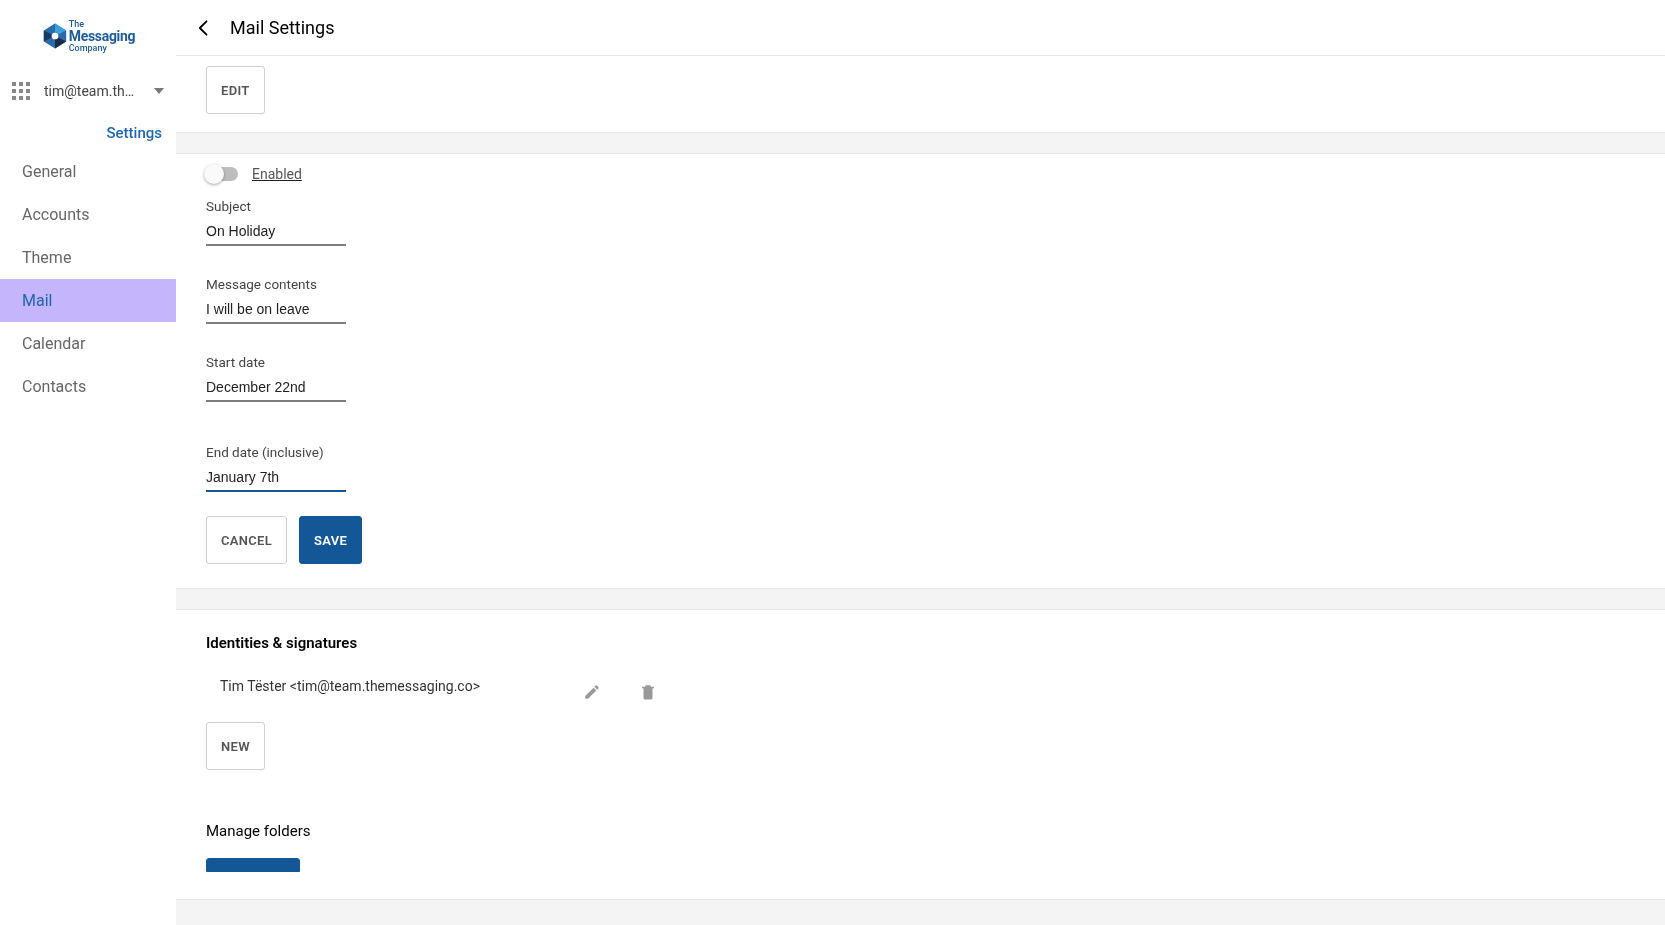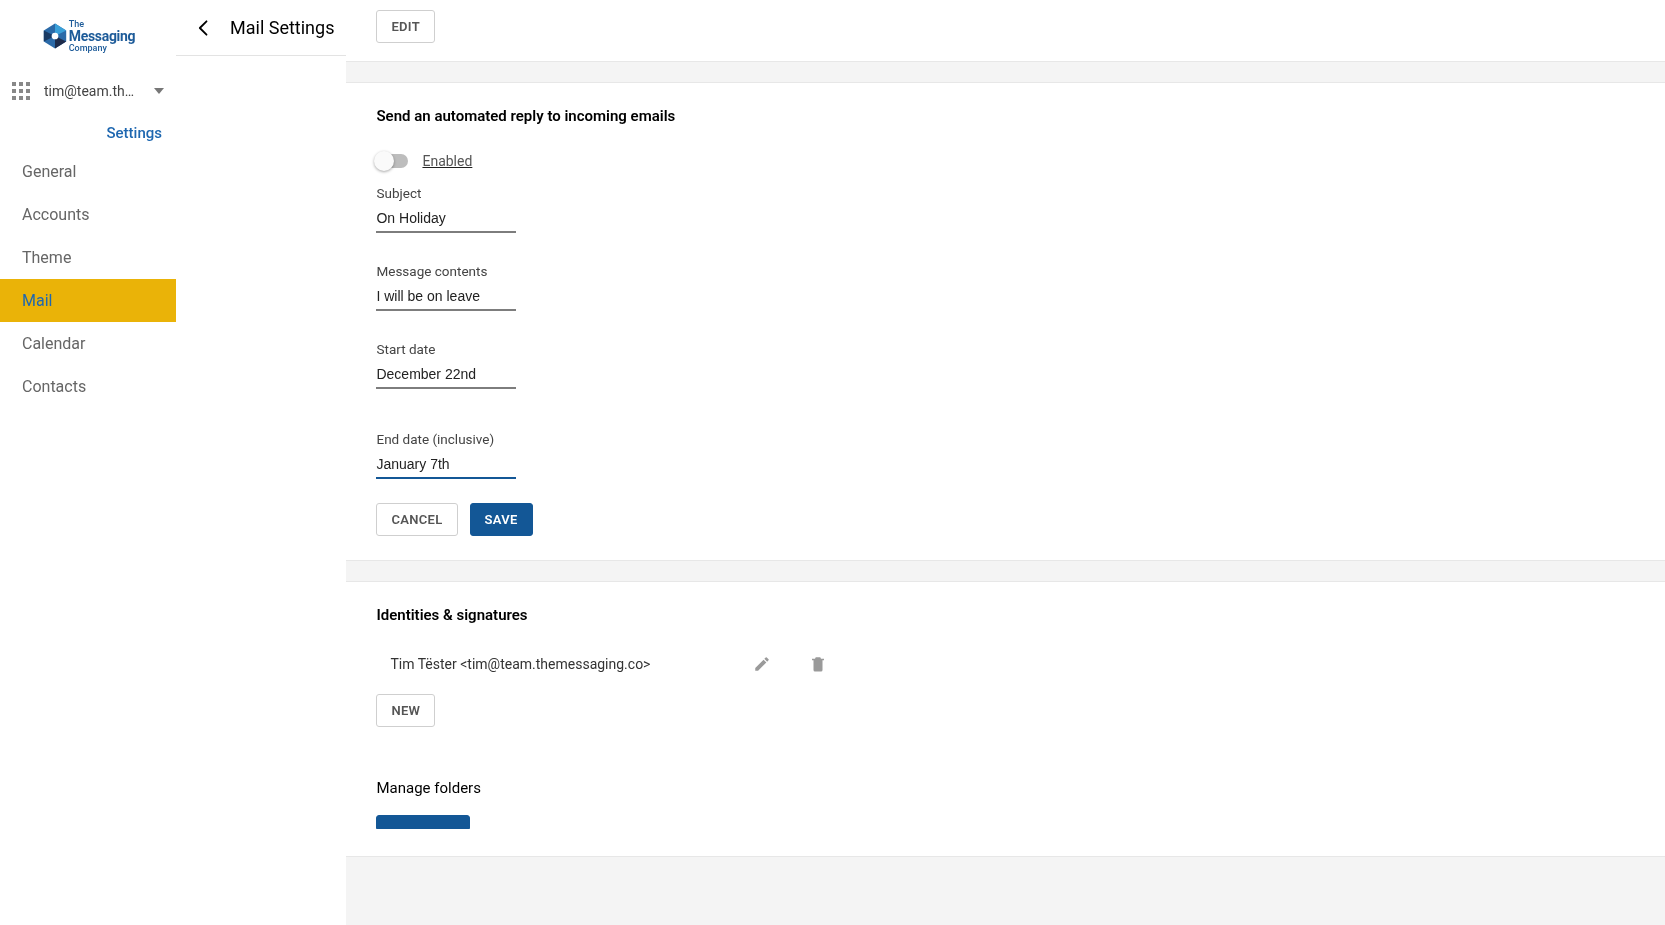--- a/index.html
+++ b/index.html
@@ -18,59 +18,59 @@
 .logo-text .line3 { font-size: 9px; color: #1d5b99; font-weight: 500; }
 
 .account-row { display: flex; align-items: center; padding: 10px 12px; gap: 14px; color: #555; }
 .apps-icon { width: 18px; height: 18px; flex: none; }
 .apps-icon rect { fill: #888; }
 .account-email { flex: 1; font-size: 14px; color: #444; white-space: nowrap; overflow: hidden; text-overflow: ellipsis; }
 .dropdown-caret { width: 10px; height: 10px; }
 
 .nav-title { padding: 14px 14px 8px 14px; font-size: 15px; font-weight: 500; color: #1e67b0; text-align: right; }
 .nav-item { padding: 12px 22px; font-size: 16px; color: #666; cursor: pointer; }
-.nav-item.active { background: #eab308; color: #1e67b0; }
-
-.main { flex: 1; display: flex; min-width: 0; }
+.nav-item.active { background: #c4b5fd; color: #1e67b0; }
+
+.main { flex: 1; display: flex; flex-direction: column; min-width: 0; }
 
 .page-header { height: 56px; border-bottom: 1px solid #e3e3e3; display: flex; align-items: center; padding: 0 12px; gap: 10px; }
 .back-btn { width: 32px; height: 32px; display: flex; align-items: center; justify-content: center; border-radius: 50%; cursor: pointer; }
 .back-btn svg { width: 20px; height: 20px; }
 .page-title { font-size: 18px; font-weight: 400; color: #000; }
 
 .content-wrap { flex: 1; background: #f4f4f4; overflow: hidden; position: relative; display: flex; }
 .content-scroll { flex: 1; overflow-y: scroll; }
 
 
 .content-scroll::-webkit-scrollbar { width: 14px; }
 .content-scroll::-webkit-scrollbar-track { background: #f4f4f4; }
 .content-scroll::-webkit-scrollbar-thumb { background: #cfcfcf; }
 .content-scroll::-webkit-scrollbar-button:single-button { background: #f4f4f4; height: 14px; display: block; }
 
 .panel { background: #fff; border: 1px solid #e7e7e7; border-left: none; border-right: none; margin-bottom: 20px; padding: 0 30px 24px 30px; }
 .panel.first { padding-top: 10px; padding-bottom: 18px; }
 .panel-title { font-size: 15px; font-weight: 600; color: #000; padding: 24px 0 16px 0; }
 
-.btn { display: inline-flex; align-items: center; justify-content: center; height: 33px; padding: 0 14px; font-size: 13px; font-weight: 600; letter-spacing: 0.3px; border: 1px solid #cfcfcf; background: #fff; color: #555; border-radius: 3px; cursor: pointer; user-select: none; }
+.btn { display: inline-flex; align-items: center; justify-content: center; height: 48px; padding: 0 14px; font-size: 13px; font-weight: 600; letter-spacing: 0.3px; border: 1px solid #cfcfcf; background: #fff; color: #555; border-radius: 3px; cursor: pointer; user-select: none; }
 .btn.primary { background: #135796; border-color: #135796; color: #fff; }
 
 .toggle-row { display: flex; align-items: center; gap: 14px; padding: 12px 0 6px 0; text-decoration: underline; }
 .toggle { width: 32px; height: 14px; background: #bdbdbd; border-radius: 8px; position: relative; cursor: pointer; }
 .toggle .knob { position: absolute; left: -2px; top: -3px; width: 20px; height: 20px; background: #fafafa; border-radius: 50%; box-shadow: 0 1px 3px rgba(0,0,0,0.35); }
 .toggle-label { font-size: 14px; color: #555; }
 
 .field { padding: 10px 0 2px 0; max-width: 340px; }
 .field-label { font-size: 13.5px; color: #444; margin-bottom: 6px; }
 .input-line { border: none; border-bottom: 2px solid #7d7d7d; background: transparent; font-size: 14px; color: #222; padding: 3px 0 5px 0; width: 140px; outline: none; }
 .input-line.focused { border-bottom-color: #135796; }
 .field.spaced { margin-top: 18px; }
 
 .btn-row { display: flex; gap: 12px; padding-top: 22px; }
 
-.identity-row { display: flex; align-items: center; gap: 28px; padding: 10px 0 16px 14px; }
+.identity-row { display: flex; gap: 28px; padding: 10px 0 16px 14px; }
 .identity-text { font-size: 14px; color: #333; width: 330px; }
 .icon-btn { width: 28px; height: 28px; display: flex; align-items: center; justify-content: center; cursor: pointer; }
 .icon-btn svg { width: 18px; height: 18px; fill: #9a9a9a; }
 
 .folders-title { font-size: 15px; font-weight: 400; padding: 24px 0 8px 0; color: #000; }
 
 .panel.last { padding-bottom: 24px; }
 
 </style>
 </head>
@@ -133,21 +133,20 @@
     </div>
 
     <div class="content-wrap">
       <div class="content-scroll">
 
         <div class="panel first" style="border-top:none;">
           <div class="btn">EDIT</div>
         </div>
 
         <div class="panel">
-          <div class="panel-title">Send an automated reply to incoming emails</div>
 
           <div class="toggle-row">
             <div class="toggle">
                 <div class="knob"></div>
               </div>
             <div class="toggle-label">Enabled</div>
           </div>
 
           <div class="field">
             <div class="field-label">Subject</div>

